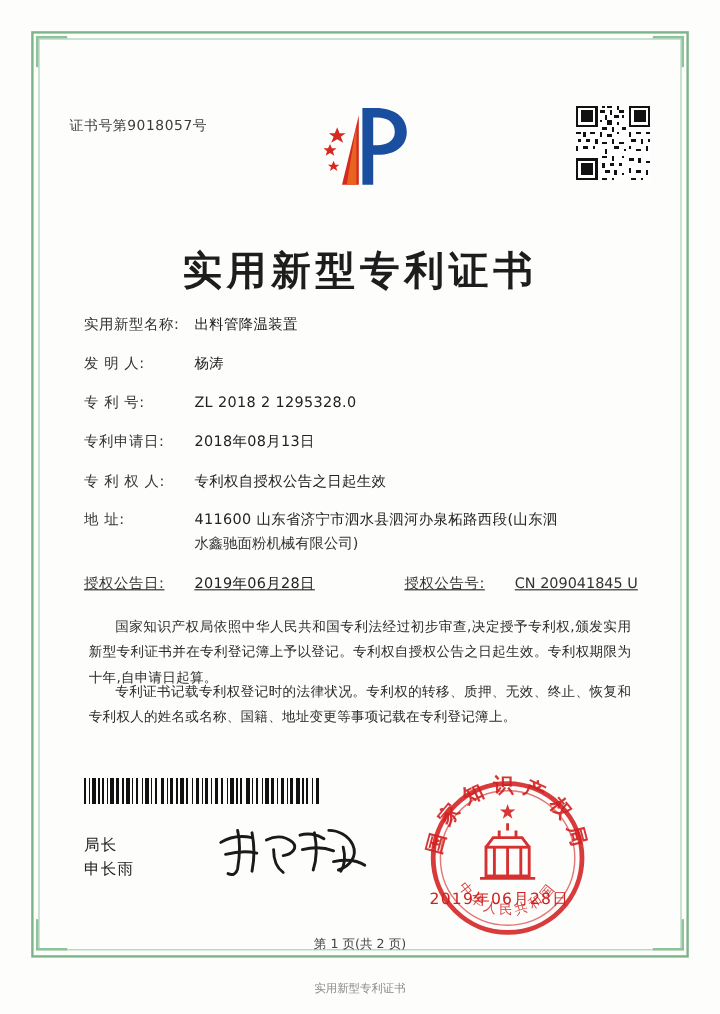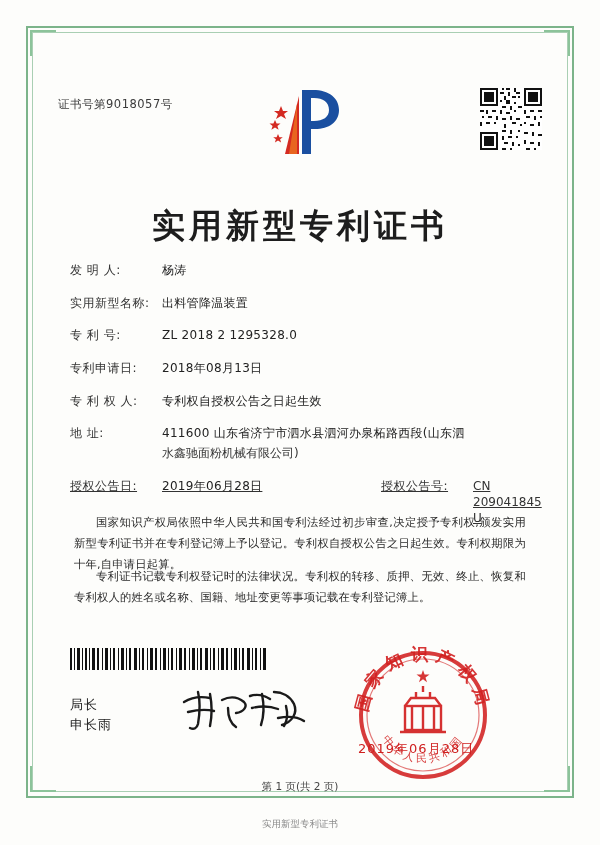--- a/index.html
+++ b/index.html
@@ -109,21 +109,20 @@
   .fvalue {
     flex: 1;
     color: #222;
     letter-spacing: 0.3px;
   }
   .frow.two .fvalue { flex: 0 0 175px; }
   .flabel2 {
     width: 92px;
     flex: 0 0 92px;
     letter-spacing: 0.5px;
-    margin-left: 44px;
   }
   .fvalue2 { flex: 1; }
   .addr-line2 {
     margin-left: 92px;
     margin-top: 3px;
     font-size: 12px;
   }
 
   
   .para {
@@ -289,27 +288,27 @@
         <rect x="23" y="30" width="2" height="1"></rect>
       <rect x="27" y="30" width="1" height="1"></rect>
     </g>
   </svg>
 
   <h1 class="title">实用新型专利证书</h1>
 
   <div class="fields">
 
     <div class="frow">
+      <div class="flabel">实用新型名称:</div>
+      <div class="fvalue">出料管降温装置</div>
+    </div>
+
+    <div class="frow">
       <div class="flabel">发 明 人:</div>
       <div class="fvalue">杨涛</div>
-    </div>
-
-    <div class="frow">
-      <div class="flabel">实用新型名称:</div>
-      <div class="fvalue">出料管降温装置</div>
     </div>
 
     <div class="frow">
       <div class="flabel">专 利 号:</div>
       <div class="fvalue">ZL 2018 2 1295328.0</div>
     </div>
 
     <div class="frow">
       <div class="flabel">专利申请日:</div>
       <div class="fvalue">2018年08月13日</div>

